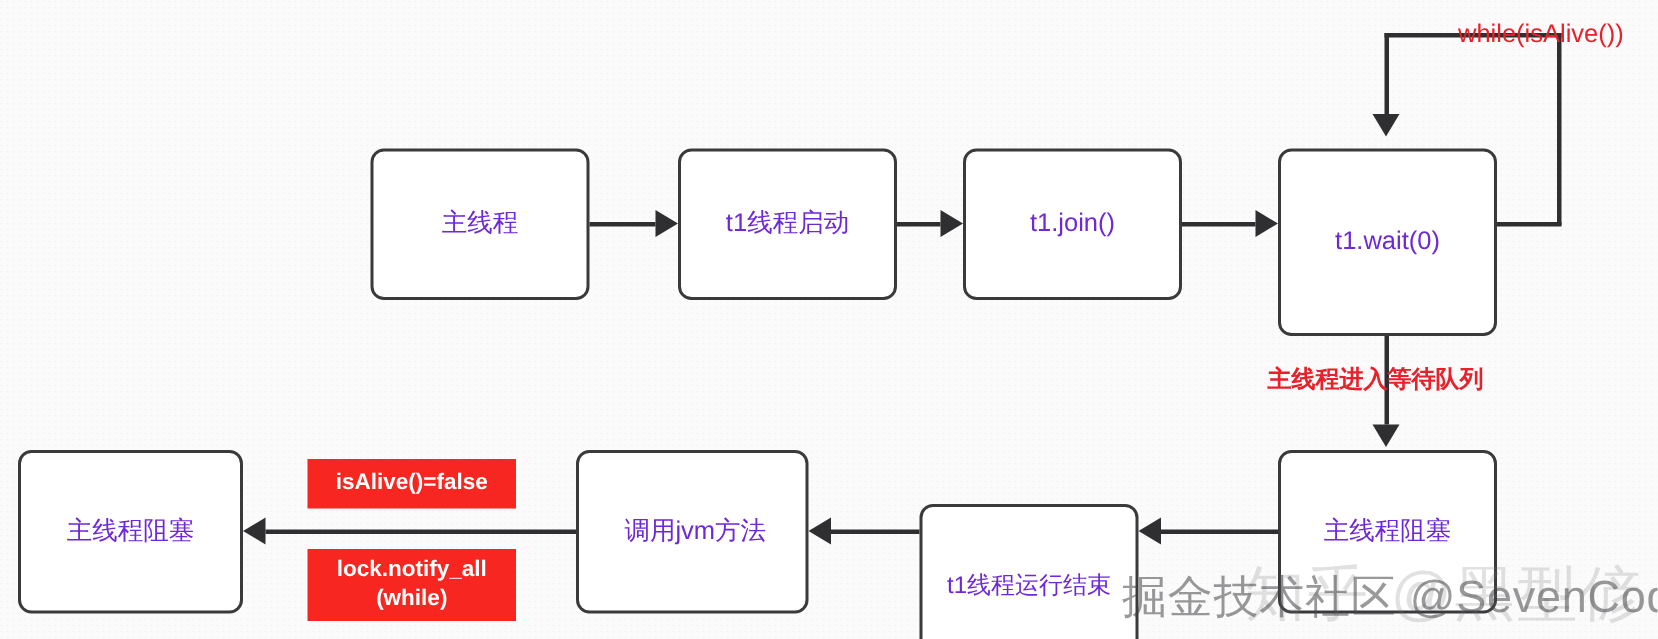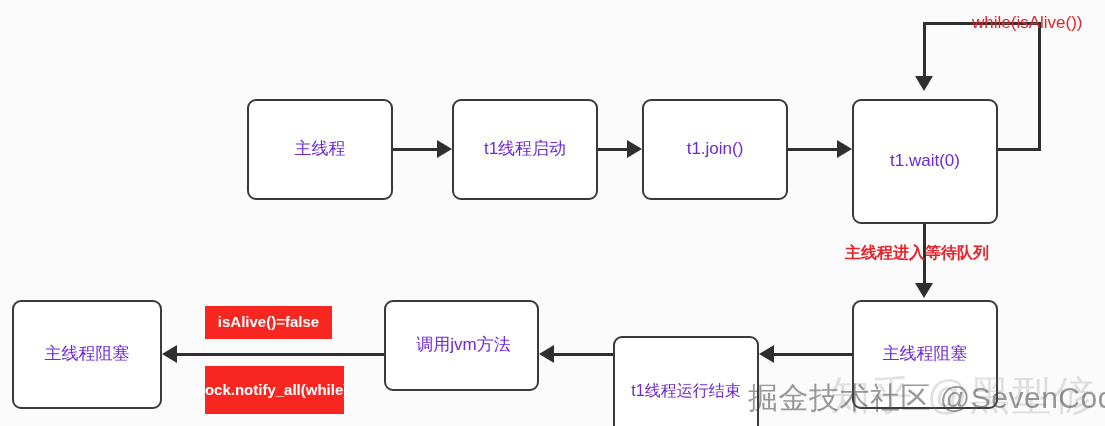--- a/index.html
+++ b/index.html
@@ -123,21 +123,21 @@
   <div class="node" id="n-t1-start" style="left:452px; top:99px; width:146px; height:101px;">t1线程启动</div>
 
   <div class="node" id="n-t1-join" style="left:642px; top:99px; width:146px; height:101px;">t1.join()</div>
 
   <div class="node" id="n-t1-wait" style="left:852px; top:99px; width:146px; height:125px;">t1.wait(0)</div>
 
   <div class="node" id="n-main-blocked" style="left:852px; top:300px; width:146px; height:109px;">主线程阻塞</div>
 
   <div class="node wrap" id="n-t1-finished" style="left:613px; top:300px; width:146px; height:109px;">t1线程运行结束</div>
 
-  <div class="node" id="n-call-jvm" style="left:384px; top:300px; width:155px; height:91px;padding-left:12px;">调用jvm方法</div>
+  <div class="node" id="n-call-jvm" style="left:384px; top:300px; width:155px; height:109px;padding-left:12px;">调用jvm方法</div>
 
   <div class="node" id="n-main-end" style="left:12px; top:300px; width:150px; height:109px;">主线程阻塞</div>
 
   <div class="hline" style="left:393px; top:148px; width:44px;"></div>
   <div class="arrow right" style="left:437px; top:140px;"></div>
 
   <div class="hline" style="left:598px; top:148px; width:29px;"></div>
   <div class="arrow right" style="left:627px; top:140px;"></div>
 
   <div class="hline" style="left:788px; top:148px; width:49px;"></div>
@@ -158,23 +158,23 @@
 
   <div class="hline" style="left:774px; top:353px; width:78px;"></div>
   <div class="arrow left" style="left:759px; top:345px;"></div>
 
   <div class="hline" style="left:554px; top:353px; width:59px;"></div>
   <div class="arrow left" style="left:539px; top:345px;"></div>
 
   <div class="hline" style="left:177px; top:353px; width:207px;"></div>
   <div class="arrow left" style="left:162px; top:345px;"></div>
 
-  <div class="badge" id="b-isalive" style="left:205px; top:306px; width:127px; height:33px;">isAlive()=false</div>
+  <div class="badge" id="b-isalive" style="left:205px; top:306px; width:139px; height:33px;">isAlive()=false</div>
 
-  <div class="badge" id="b-notify" style="left:205px; top:366px; width:139px; height:48px; flex-direction:row;">
+  <div class="badge" id="b-notify" style="left:205px; top:366px; width:139px; height:48px; flex-direction:column;">
     <span>lock.notify_all</span>
     <span>(while)</span>
   </div>
 
   <span class="watermark" id="wm-secondary">知乎 @黑型偐</span>
   <span class="watermark" id="wm-primary">掘金技术社区 @SevenCoding</span>
 
 </div>
 
 </body></html>

